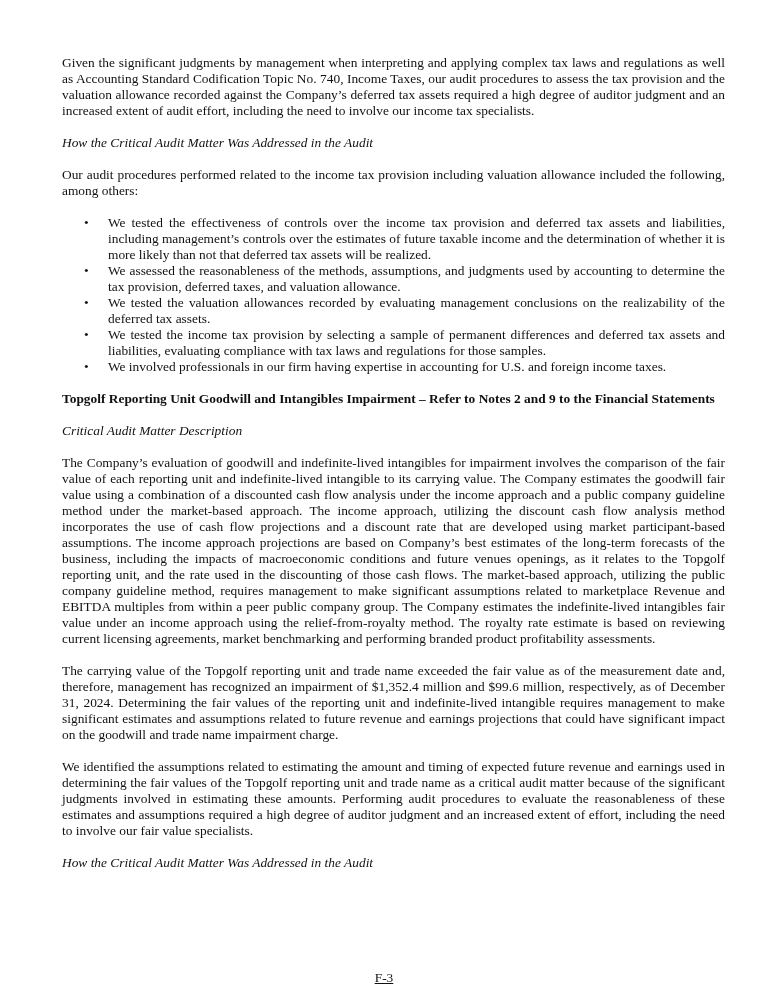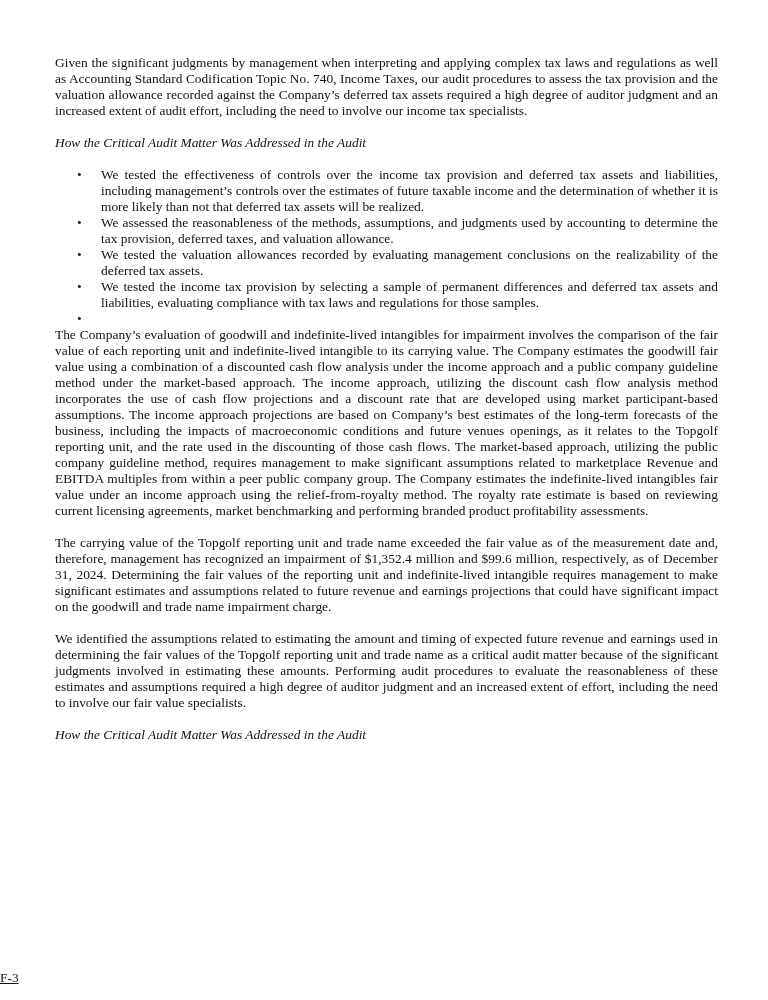--- a/index.html
+++ b/index.html
@@ -1,44 +1,47 @@
 <!DOCTYPE html>
 <html><head>
 <meta charset="utf-8">
 <style>
   html, body { margin: 0; padding: 0; background: #ffffff; }
   body {
     width: 768px; height: 1000px; position: relative; overflow: hidden;
     font-family: "Liberation Serif", "DejaVu Serif", serif;
     font-size: 13.4px; line-height: 16px; color: #111111;
   }
-  .page { position: absolute; left: 55px; top: 55px; width: 663px; }
+  .page { position: absolute; left: 62px; top: 55px; width: 663px; }
   p { margin: 0 0 16px 0; text-align: justify; }
   .italic { font-style: italic; }
   .bold { font-weight: bold; text-align: left; }
   ul.bullets { list-style: none; margin: 0 0 16px 0; padding: 0; }
   ul.bullets li { position: relative; padding-left: 46px; text-align: justify; }
   ul.bullets li .dot { position: absolute; left: 22px; top: 0; }
-  .footer { position: absolute; left: 0; width: 768px; top: 970px; text-align: left; text-decoration: underline; }
+  .footer { position: absolute; left: 0; width: 768px; top: 970px; text-align: center; text-decoration: underline; }
 </style>
 </head>
 <body>
 
 <div class="page">
   <p>Given the significant judgments by management when interpreting and applying complex tax laws and regulations as well as Accounting Standard Codification Topic No. 740, Income Taxes, our audit procedures to assess the tax provision and the valuation allowance recorded against the Company’s deferred tax assets required a high degree of auditor judgment and an increased extent of audit effort, including the need to involve our income tax specialists.</p>
 
   <p class="italic">How the Critical Audit Matter Was Addressed in the Audit</p>
+  <p>Our audit procedures performed related to the income tax provision including valuation allowance included the following, among others:</p>
 
   <ul class="bullets">
     <li><span class="dot">•</span><span>We tested the effectiveness of controls over the income tax provision and deferred tax assets and liabilities, including management’s controls over the estimates of future taxable income and the determination of whether it is more likely than not that deferred tax assets will be realized.</span></li>
     <li><span class="dot">•</span><span>We assessed the reasonableness of the methods, assumptions, and judgments used by accounting to determine the tax provision, deferred taxes, and valuation allowance.</span></li>
     <li><span class="dot">•</span><span>We tested the valuation allowances recorded by evaluating management conclusions on the realizability of the deferred tax assets.</span></li>
     <li><span class="dot">•</span><span>We tested the income tax provision by selecting a sample of permanent differences and deferred tax assets and liabilities, evaluating compliance with tax laws and regulations for those samples.</span></li>
-    <li><span class="dot">•</span></li>
+    <li><span class="dot">•</span><span>We involved professionals in our firm having expertise in accounting for U.S. and foreign income taxes.</span></li>
   </ul>
 
+  <p class="bold">Topgolf Reporting Unit Goodwill and Intangibles Impairment – Refer to Notes 2 and 9 to the Financial Statements</p>
+  <p class="italic">Critical Audit Matter Description</p>
   <p>The Company’s evaluation of goodwill and indefinite-lived intangibles for impairment involves the comparison of the fair value of each reporting unit and indefinite-lived intangible to its carrying value. The Company estimates the goodwill fair value using a combination of a discounted cash flow analysis under the income approach and a public company guideline method under the market-based approach. The income approach, utilizing the discount cash flow analysis method incorporates the use of cash flow projections and a discount rate that are developed using market participant-based assumptions. The income approach projections are based on Company’s best estimates of the long-term forecasts of the business, including the impacts of macroeconomic conditions and future venues openings, as it relates to the Topgolf reporting unit, and the rate used in the discounting of those cash flows. The market-based approach, utilizing the public company guideline method, requires management to make significant assumptions related to marketplace Revenue and EBITDA multiples from within a peer public company group. The Company estimates the indefinite-lived intangibles fair value under an income approach using the relief-from-royalty method. The royalty rate estimate is based on reviewing current licensing agreements, market benchmarking and performing branded product profitability assessments.</p>
   <p>The carrying value of the Topgolf reporting unit and trade name exceeded the fair value as of the measurement date and, therefore, management has recognized an impairment of $1,352.4 million and $99.6 million, respectively, as of December 31, 2024. Determining the fair values of the reporting unit and indefinite-lived intangible requires management to make significant estimates and assumptions related to future revenue and earnings projections that could have significant impact on the goodwill and trade name impairment charge.</p>
   <p>We identified the assumptions related to estimating the amount and timing of expected future revenue and earnings used in determining the fair values of the Topgolf reporting unit and trade name as a critical audit matter because of the significant judgments involved in estimating these amounts. Performing audit procedures to evaluate the reasonableness of these estimates and assumptions required a high degree of auditor judgment and an increased extent of effort, including the need to involve our fair value specialists.</p>
   <p class="italic">How the Critical Audit Matter Was Addressed in the Audit</p>
 </div>
 
 <div class="footer">F-3</div>
 
 </body></html>

